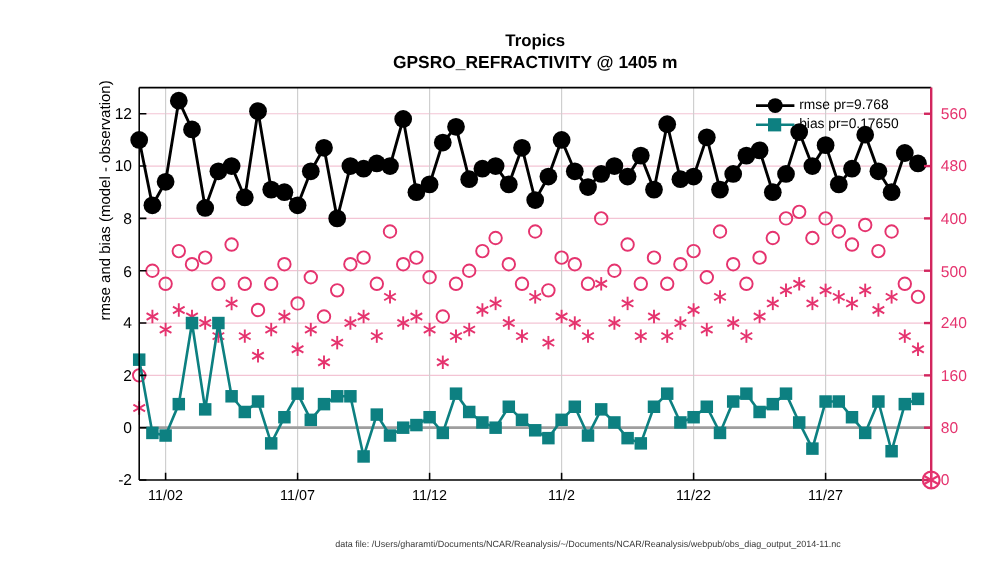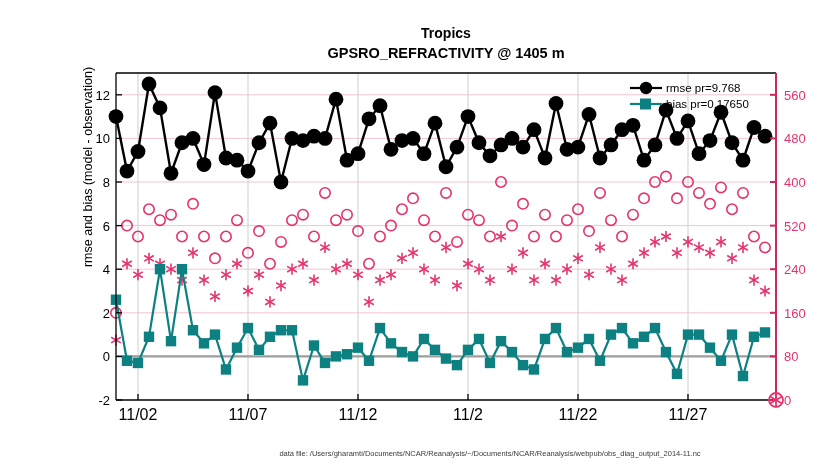--- a/index.html
+++ b/index.html
@@ -96,21 +96,21 @@
     width: 46px;
     text-align: left;
     font-size: 13px;
     color: #E5336E;
     transform: translateY(-50%);
   }
   .tick-label-x {
     position: absolute;
     width: 60px;
     text-align: center;
-    font-size: 16px;
+    font-size: 12px;
     color: #000000;
     transform: translateX(-50%);
   }
   .legend-box {
     position: absolute;
     background: transparent;
     font-size: 11.5px;
     color: #000000;
     white-space: nowrap;
   }
@@ -553,21 +553,21 @@
       <div class="tick-label-left" style="top: 225.6px; left: 39px;">6</div>
       <div class="tick-label-left" style="top: 182px; left: 39px;">8</div>
       <div class="tick-label-left" style="top: 138.4px; left: 39px;">10</div>
       <div class="tick-label-left" style="top: 94.8px; left: 39px;">12</div>
     </div>
   <div id="ticks-right">
       <div class="tick-label-right" style="top: 400px; left: 753px;">0</div>
       <div class="tick-label-right" style="top: 356.4px; left: 753px;">80</div>
       <div class="tick-label-right" style="top: 312.8px; left: 753px;">160</div>
       <div class="tick-label-right" style="top: 269.2px; left: 753px;">240</div>
-      <div class="tick-label-right" style="top: 225.6px; left: 753px;">520</div>
+      <div class="tick-label-right" style="top: 225.6px; left: 753px;">500</div>
       <div class="tick-label-right" style="top: 182px; left: 753px;">400</div>
       <div class="tick-label-right" style="top: 138.4px; left: 753px;">480</div>
       <div class="tick-label-right" style="top: 94.8px; left: 753px;">560</div>
     </div>
   <div id="ticks-x">
       <div class="tick-label-x" style="left: 107px; top: 406px;">11/02</div>
       <div class="tick-label-x" style="left: 217px; top: 406px; text-align: center;">11/07</div>
       <div class="tick-label-x" style="left: 327px; top: 406px;">11/12</div>
       <div class="tick-label-x" style="left: 437px; top: 406px;">11/2</div>
       <div class="tick-label-x" style="left: 547px; top: 406px;">11/22</div>

